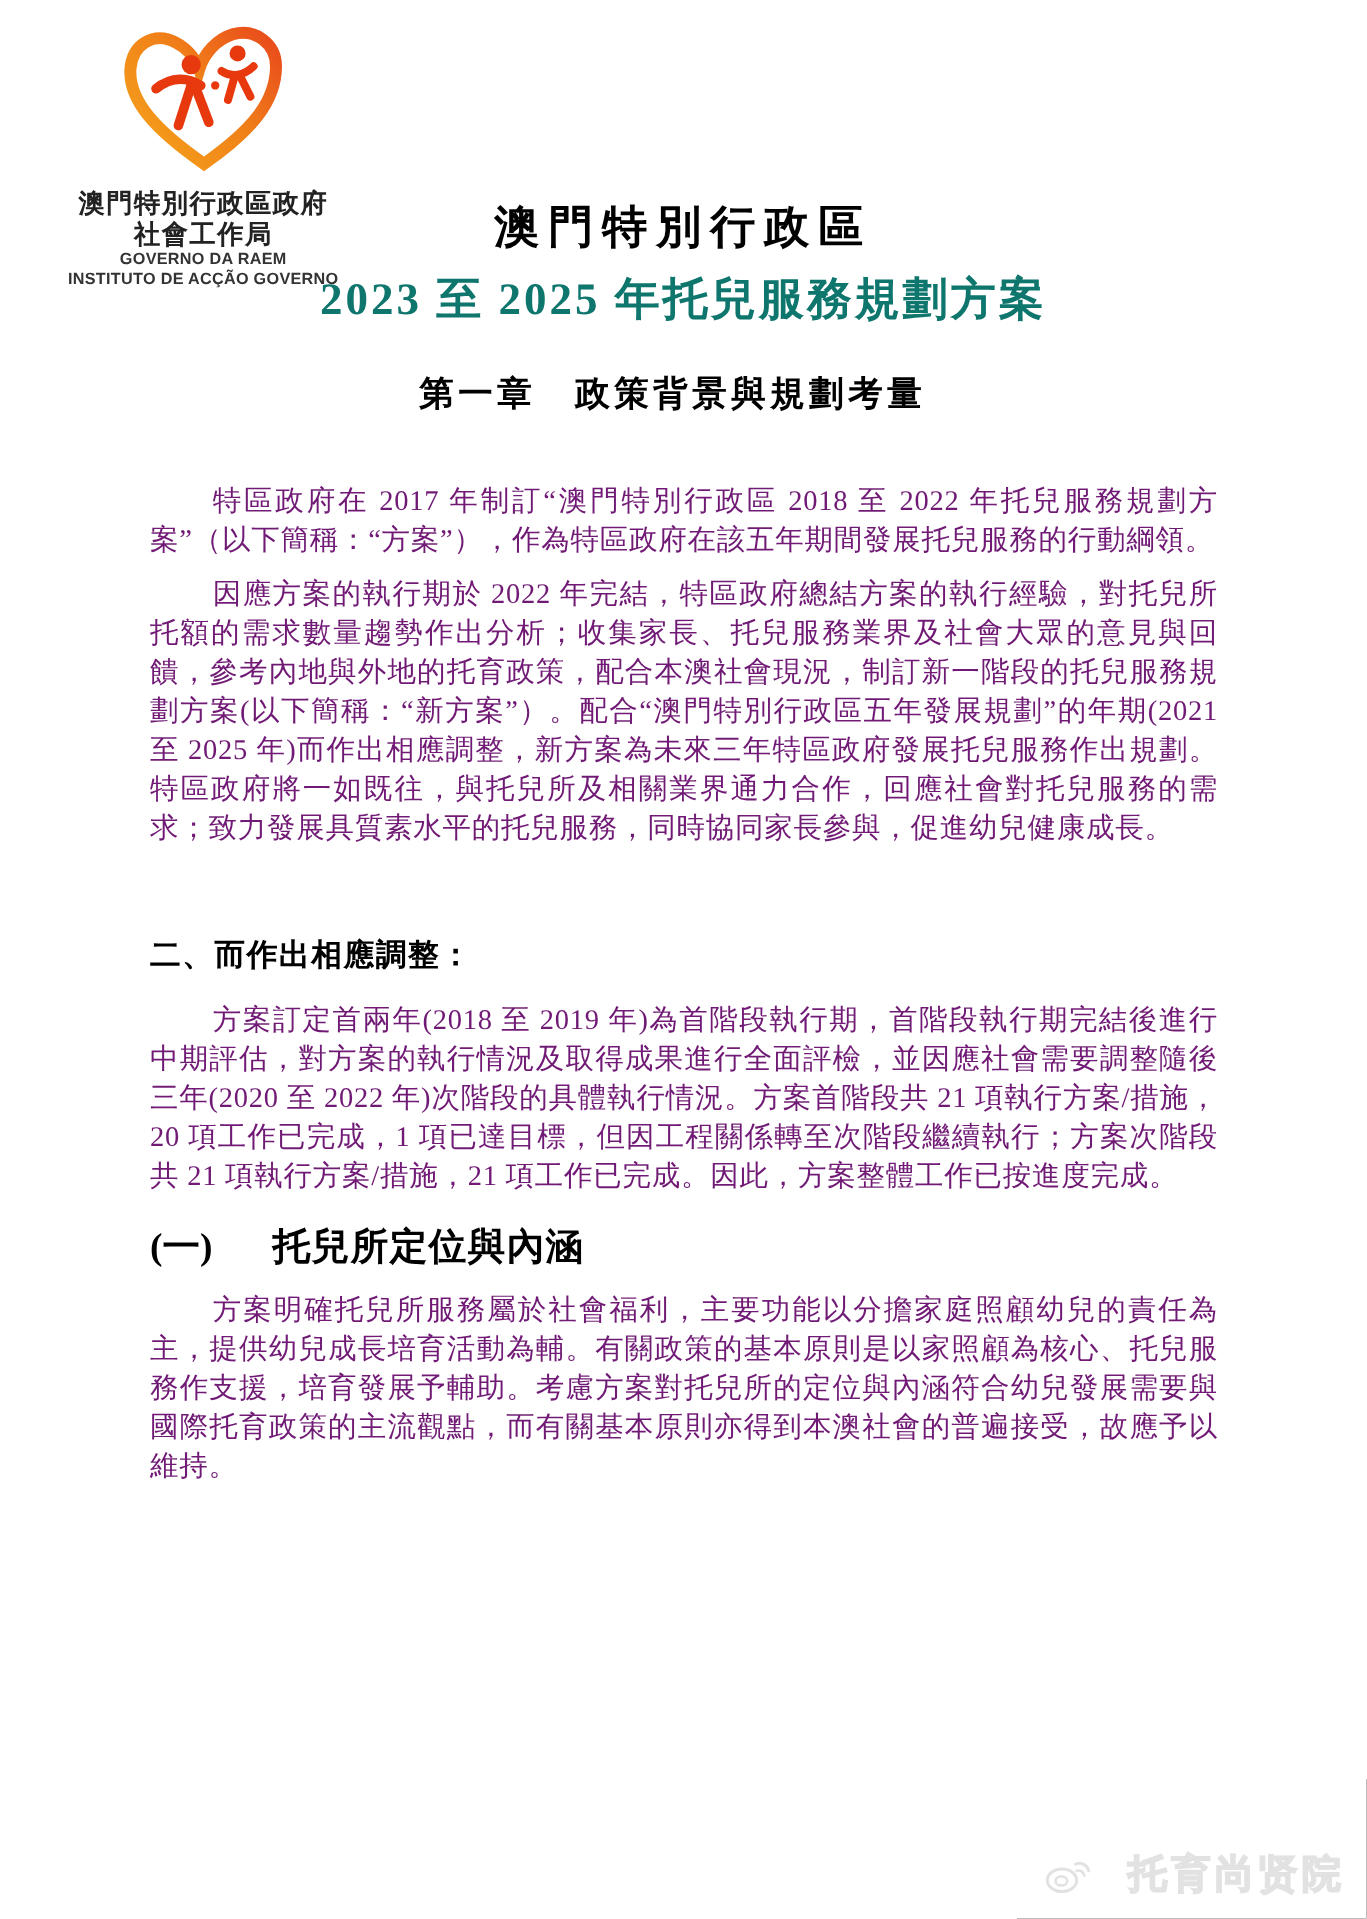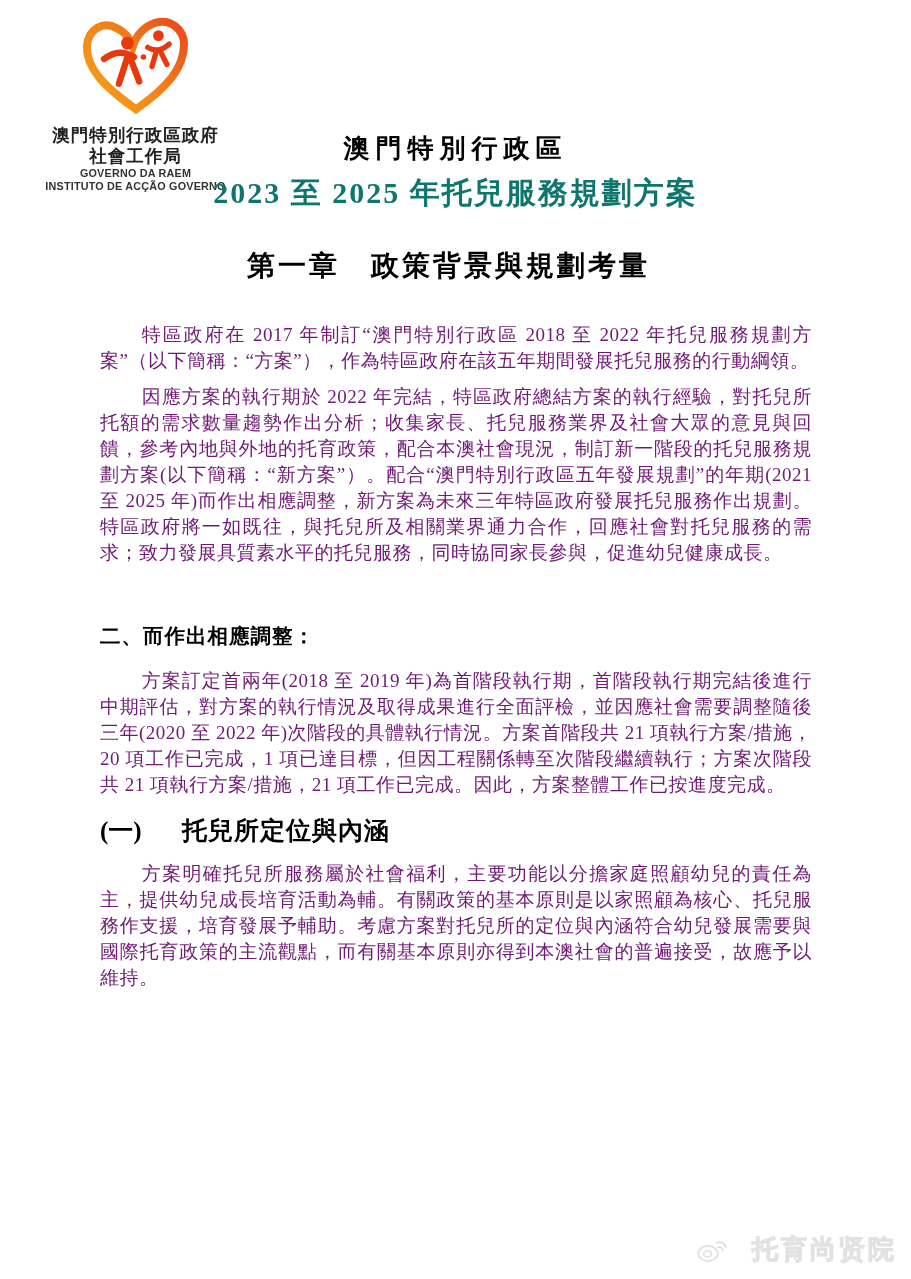--- a/index.html
+++ b/index.html
@@ -42,39 +42,39 @@
 
   
   .title-block {
     position: absolute;
     left: 0;
     right: 0;
     top: 131px;
     text-align: center;
   }
   .title-line1 {
-    font-size: 26px;
+    font-size: 30px;
     font-weight: bold;
     letter-spacing: 6px;
     color: #000;
   }
   .title-line2 {
     margin-top: 7px;
     font-size: 30px;
     font-weight: bold;
     letter-spacing: 2px;
     color: #0f766e;
   }
   .chapter {
     position: absolute;
     left: 0;
     right: 14px;
     top: 247px;
     text-align: center;
-    font-size: 28px;
+    font-size: 23px;
     font-weight: bold;
     letter-spacing: 3px;
     color: #000;
   }
 
   
   .content {
     position: absolute;
     left: 100px;
     top: 322px;

